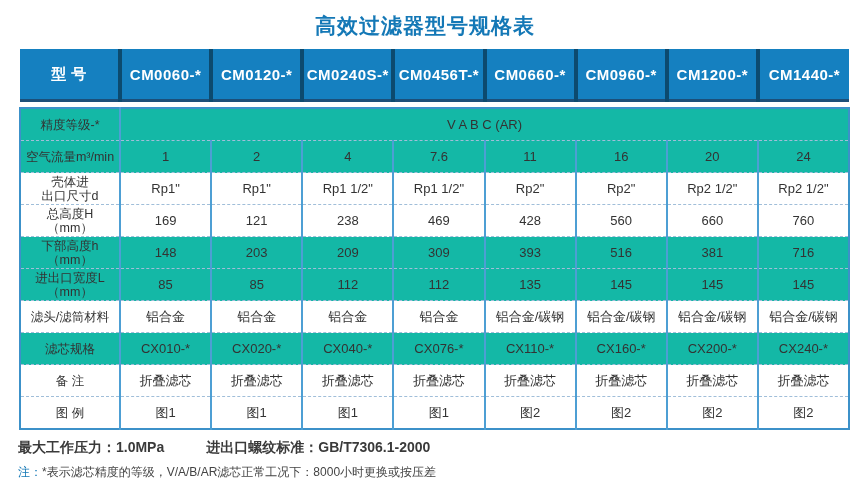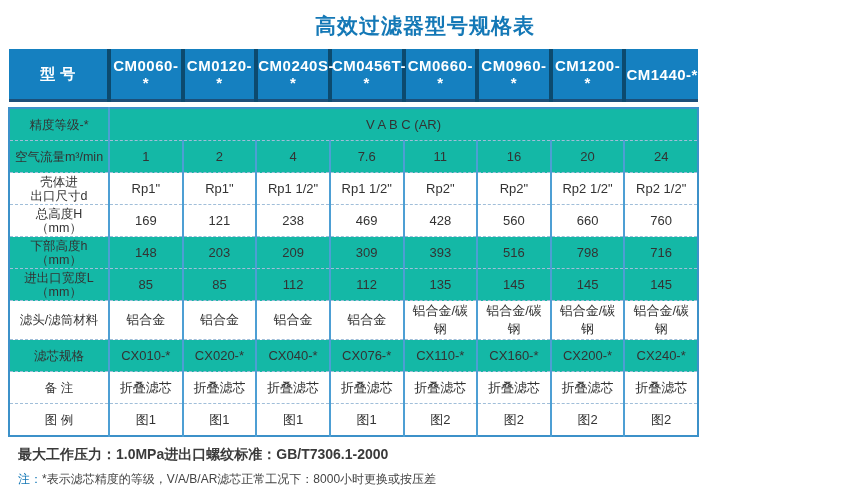--- a/index.html
+++ b/index.html
@@ -18,22 +18,22 @@
     text-align: center;
     font-size: 21px;
     font-weight: bold;
     color: #1478b6;
     letter-spacing: 1px;
     font-family: Liberation Serif, serif;
   }
   table.spec {
     border-collapse: collapse;
     table-layout: fixed;
-    width: 691px;
-    margin-left: 8px;
+    width: 831px;
+    margin-left: 19px;
     padding-left: 32px;
   }
   col.label-col { width: 100px; }
   thead th {
     background: #1580c0;
     color: #ffffff;
     height: 50px;
     font-size: 15px;
     font-weight: bold;
     border-left: 4px solid #0c4a6e;
@@ -64,20 +64,21 @@
   tbody td:first-child { border-left: none; }
   tbody tr.shade td { background: #14b8a6; }
   tbody td.row-label {
     font-size: 12.5px;
     line-height: 14px;
     white-space: pre-line;
   }
   .footer { margin: 9px 0 0 18px; }
   .specs-line {
     display: flex;
+    gap: 42px;
     font-size: 14px;
     font-weight: bold;
     color: #3a3a3a;
   }
   .note-line {
     margin-top: 7px;
     font-size: 12px;
     color: #444444;
   }
   .note-prefix { color: #1478b6; }
@@ -158,21 +159,21 @@
         </tr>
         <tr class="shade">
           <td class="row-label">下部高度h
 （mm）</td>
           <td>148</td>
           <td>203</td>
           <td>209</td>
           <td>309</td>
           <td>393</td>
           <td>516</td>
-          <td>798</td>
+          <td>381</td>
           <td>716</td>
         </tr>
         <tr class="shade">
           <td class="row-label">进出口宽度L
 （mm）</td>
           <td>85</td>
           <td>85</td>
           <td>112</td>
           <td>112</td>
           <td>135</td>

